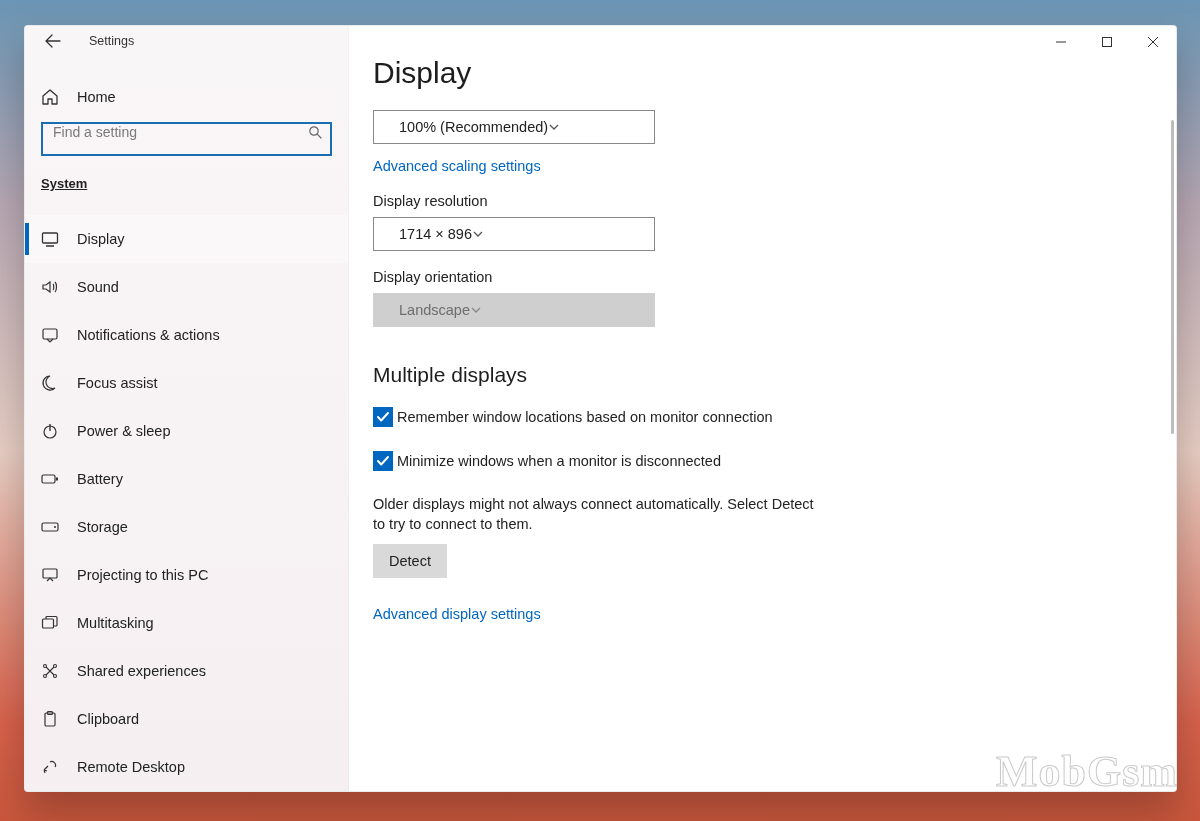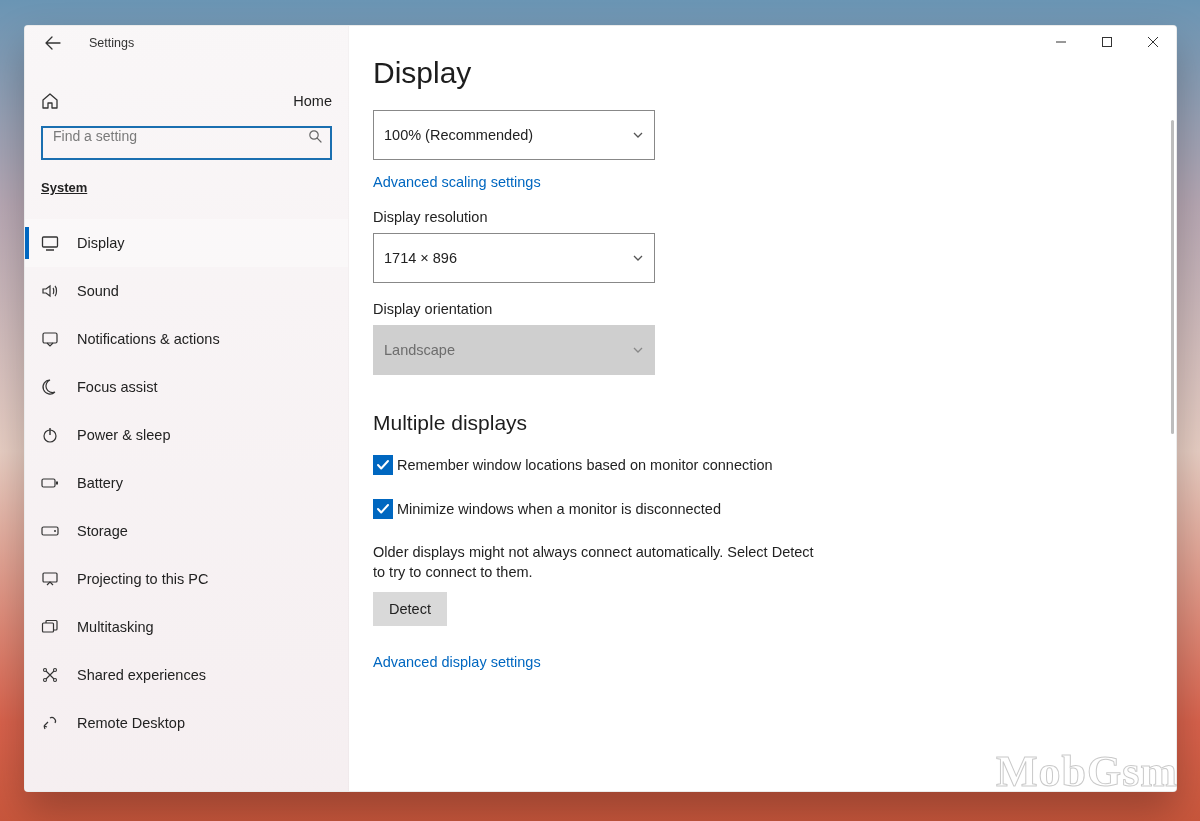--- a/index.html
+++ b/index.html
@@ -50,21 +50,20 @@
     width: 46px; height: 32px;
     display: flex; align-items: center; justify-content: center;
     color: #333;
   }
   .home-row {
     display: flex; align-items: center;
     padding: 10px 16px 8px 16px;
     margin-top: 22px;
     gap: 18px;
     color: #222;
-    justify-content: space-between;
   }
   .home-row .icon { width: 18px; height: 18px; }
   .home-row .label { font-size: 14.5px; }
   .search-wrap { padding: 8px 16px 4px 16px; }
   .search-box {
     width: 100%;
     height: 34px;
     border: 2px solid #1a6fb0;
     background: transparent;
     display: flex; align-items: center;
@@ -124,24 +123,24 @@
     color: #1d1d1d;
     margin-bottom: 20px;
   }
   .field-label {
     font-size: 14.5px;
     color: #222;
     margin-top: 18px;
     margin-bottom: 8px;
   }
   .select {
-    width: 282px; height: 50px;
+    width: 282px; height: 34px;
     border: 1px solid #888;
-    display: flex; align-items: center; justify-content: space-between;
-    padding: 0 10px;
+    display: flex; align-items: center; 
+    padding: 0 25px;
     font-size: 14.5px;
     background: #fff;
     color: #222;
   }
   .select .chev { color: #555; }
   .select.disabled {
     background: #cfcfcf; border-color: #cfcfcf; color: #6d6d6d;
   }
   .select.disabled .chev { color: #888; }
   .link {
@@ -325,20 +324,29 @@
         <span class="icon">
             <svg width="18" height="18" viewBox="0 0 18 18">
               <circle cx="4" cy="4" r="1.5" stroke="#333" stroke-width="1.1" fill="none"></circle>
               <circle cx="14" cy="4" r="1.5" stroke="#333" stroke-width="1.1" fill="none"></circle>
               <circle cx="4" cy="14" r="1.5" stroke="#333" stroke-width="1.1" fill="none"></circle>
               <circle cx="14" cy="14" r="1.5" stroke="#333" stroke-width="1.1" fill="none"></circle>
               <path d="M5 5l8 8M13 5l-8 8" stroke="#333" stroke-width="1.1"></path>
             </svg>
           </span>
         <span class="label">Shared experiences</span>
+      </div>
+      <div class="nav-item">
+        <span class="icon">
+            <svg width="18" height="18" viewBox="0 0 18 18">
+              <rect x="4" y="3" width="10" height="13" rx="1.2" fill="none" stroke="#333" stroke-width="1.2"></rect>
+              <rect x="6.5" y="1.5" width="5" height="3" rx="1" fill="none" stroke="#333" stroke-width="1.2"></rect>
+            </svg>
+          </span>
+        <span class="label">Clipboard</span>
       </div>
       <div class="nav-item">
         <span class="icon">
             <svg width="18" height="18" viewBox="0 0 18 18">
               <path d="M3 12l4-4M3 12l3 1M3 12l1 3" stroke="#333" stroke-width="1.2" fill="none"></path>
               <path d="M9 4c3-2 7 2 5 5" stroke="#333" stroke-width="1.2" fill="none"></path>
             </svg>
           </span>
         <span class="label">Remote Desktop</span>
       </div>

